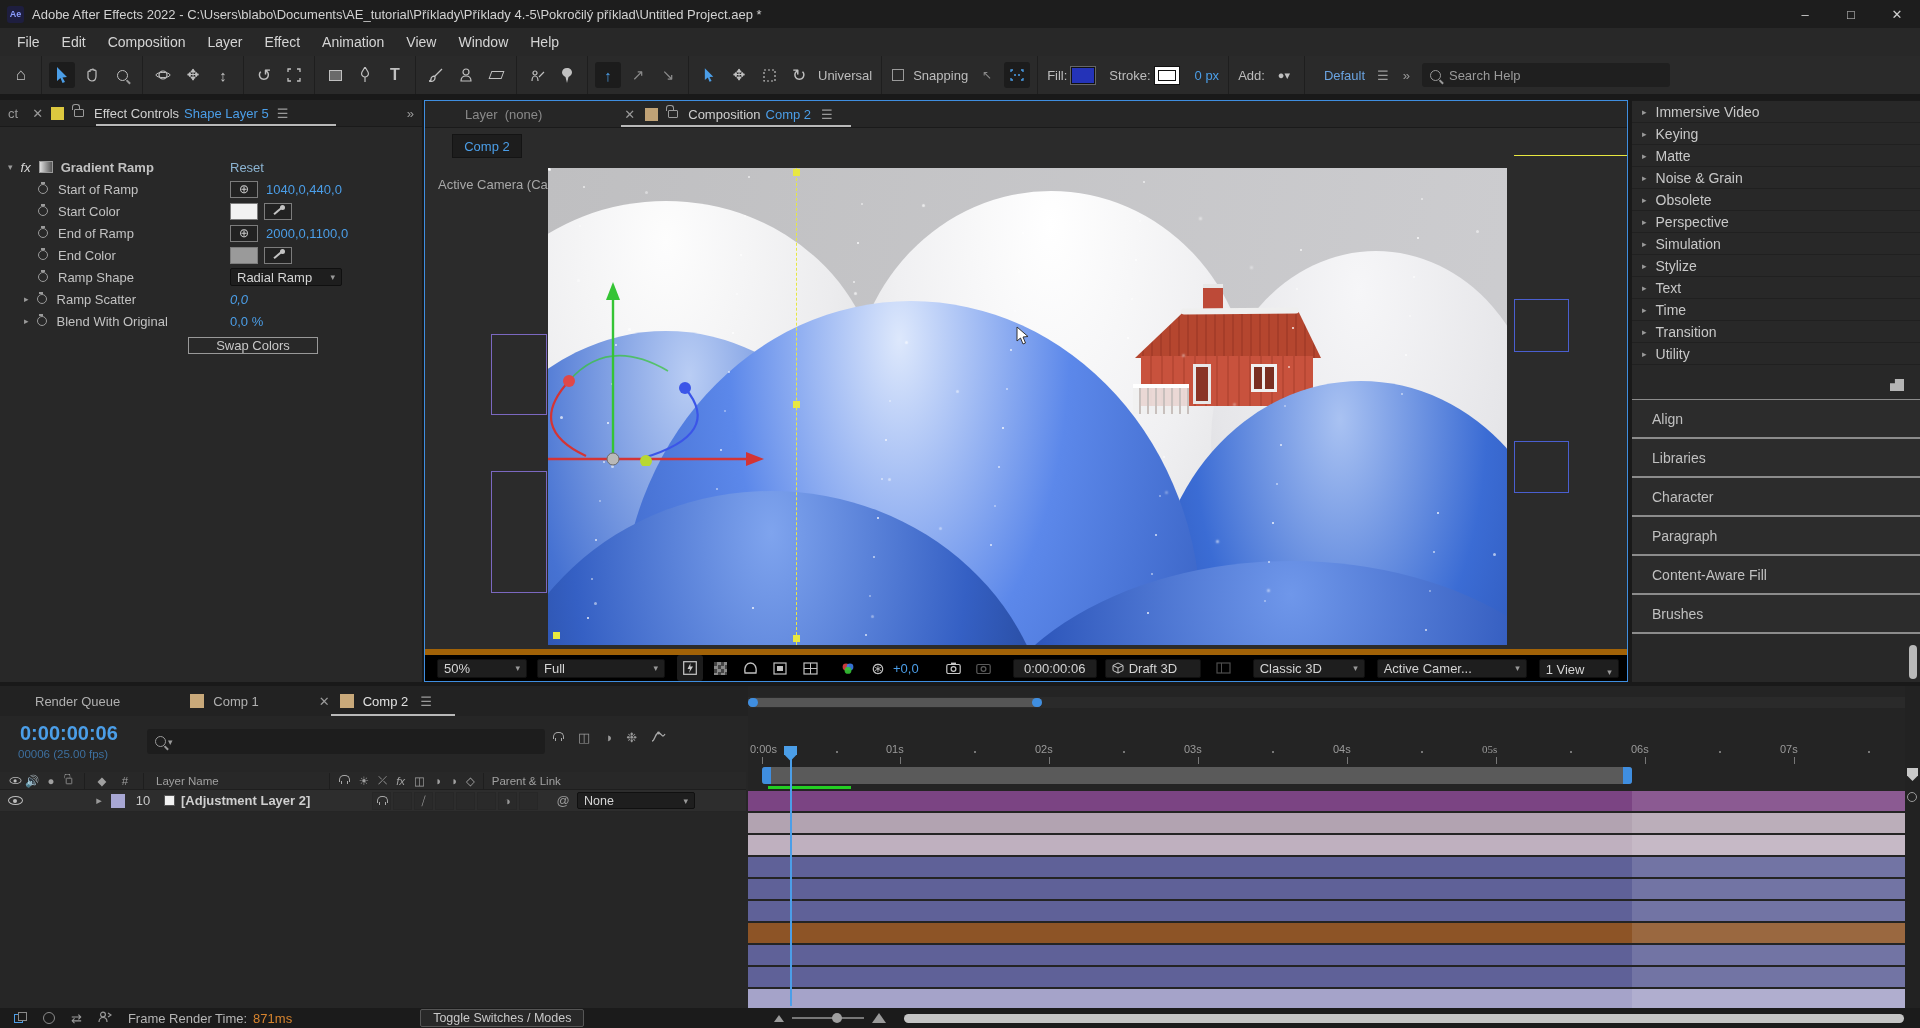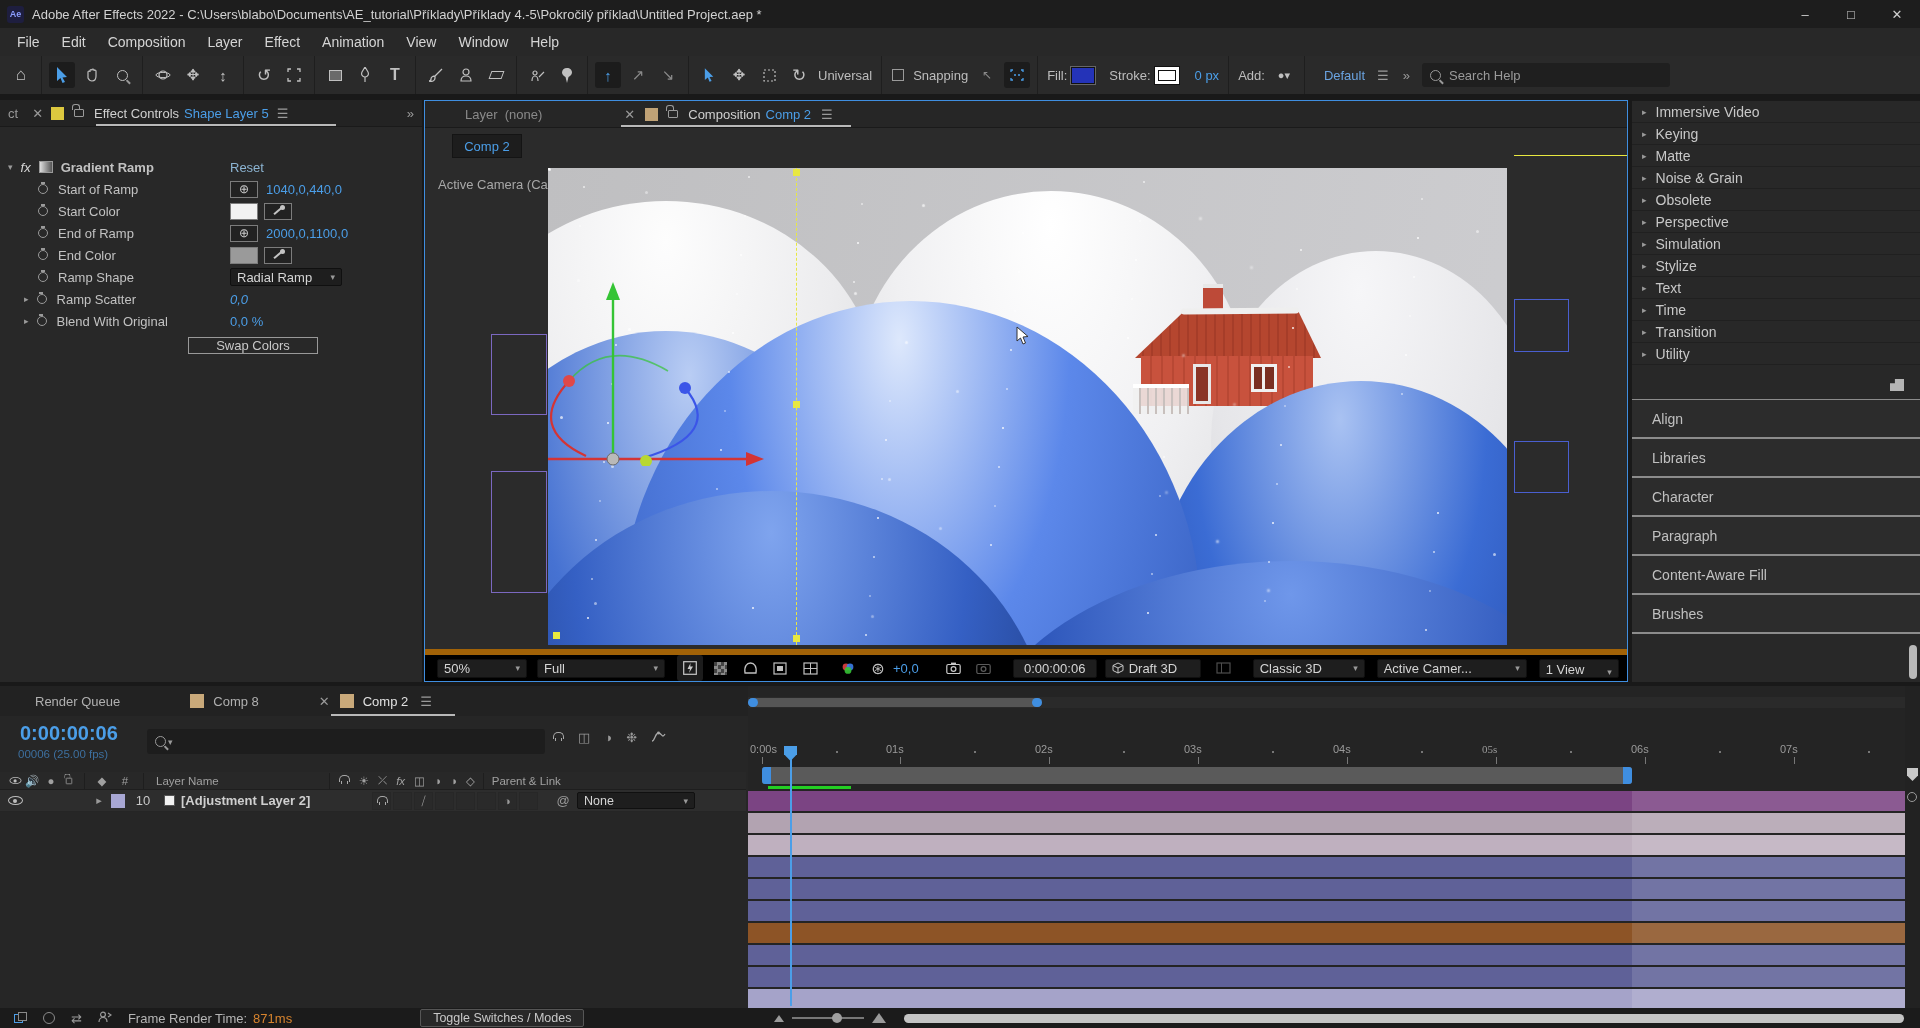--- a/index.html
+++ b/index.html
@@ -488,21 +488,21 @@
       <div class="side-pane">Brushes</div>
     </div>
   <div style="position:absolute;right:3px;top:545px;width:8px;height:34px;border-radius:4px;background:#b9b9b9;"></div>
 </div>
 
 <div id="timeline" class="panel">
 
   <div style="height:30px;display:flex;align-items:center;background:#222;position:relative;">
     <span style="margin-left:35px;color:#b0b0b0;">Render Queue</span>
     <span style="width:14px;height:14px;background:#c9a97a;display:inline-block;margin-left:70px;"></span>
-    <span style="color:#b0b0b0;margin-left:9px;">Comp 8</span>
+    <span style="color:#b0b0b0;margin-left:9px;">Comp 1</span>
     <span style="color:#9a9a9a;margin-left:60px;">✕</span>
     <span style="width:14px;height:14px;background:#c9a97a;display:inline-block;margin-left:10px;"></span>
     <span style="color:#e0e0e0;margin-left:9px;">Comp 2</span>
     <span class="i-ham" style="margin-left:12px;">☰</span>
     <div class="tab-underline" style="left:331px;width:124px;bottom:0;"></div>
   </div>
 
   <div style="position:absolute;left:0;top:30px;width:746px;height:56px;">
     <div style="position:absolute;left:20px;top:6px;font-size:20px;font-weight:bold;color:#4b9ee8;">0:00:00:06</div>
     <div style="position:absolute;left:18px;top:32px;font-size:11.5px;color:#3d6f9e;">00006 (25.00 fps)</div>

